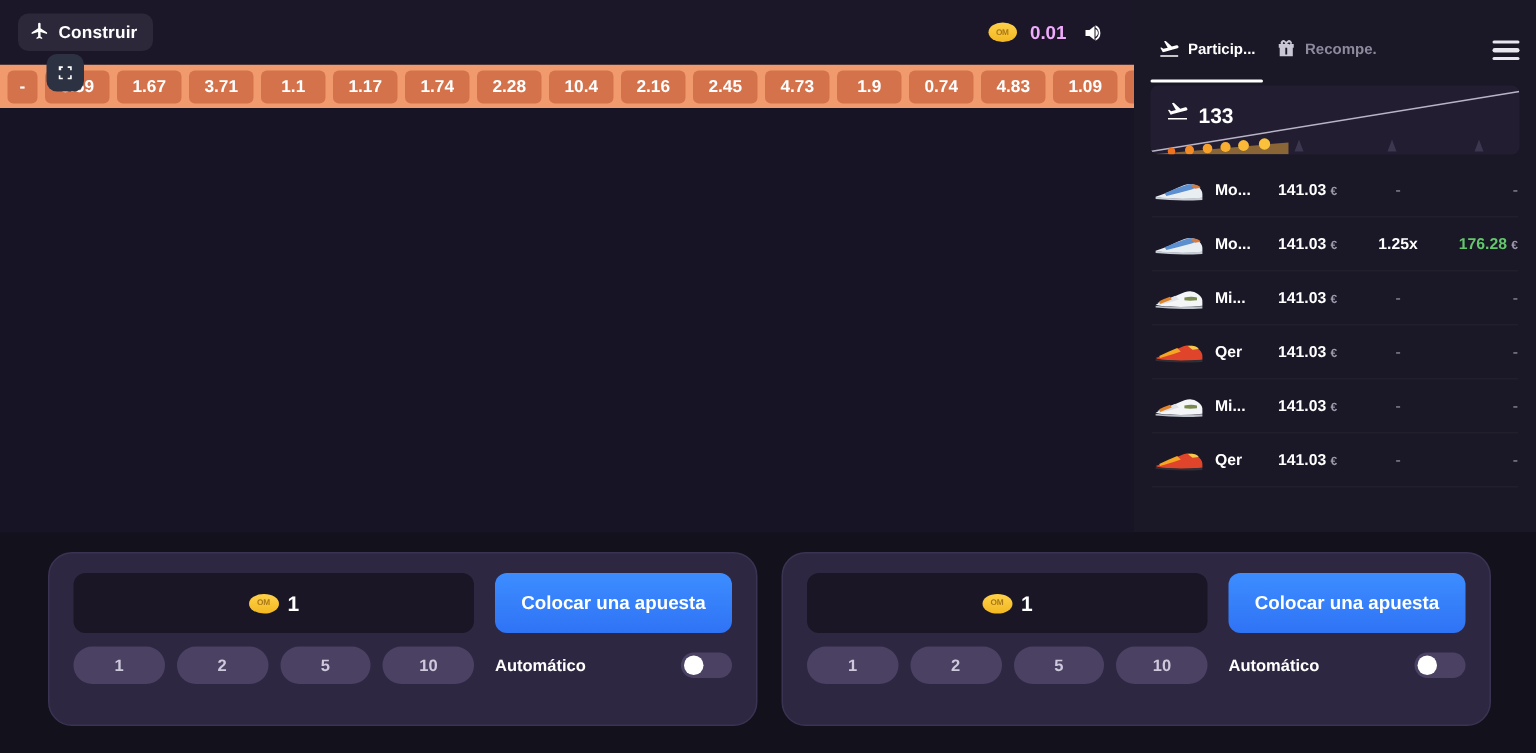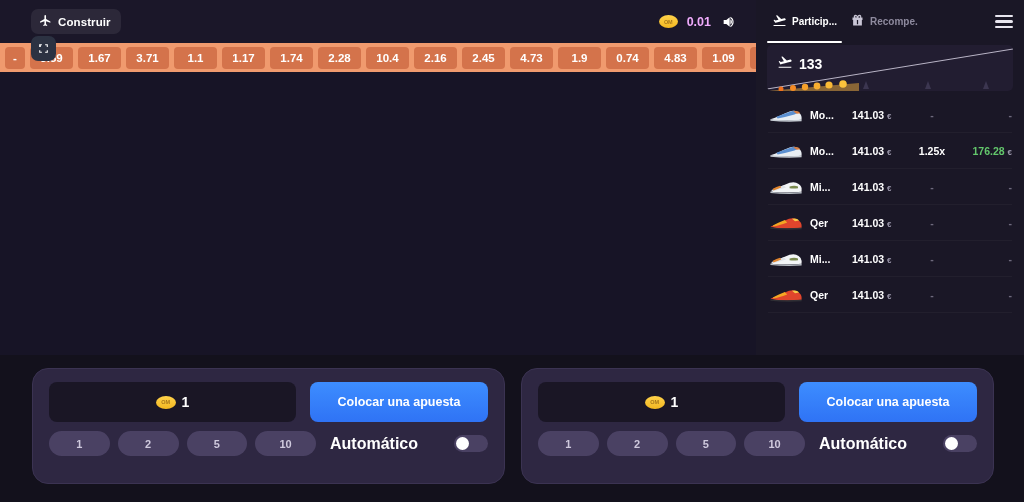--- a/index.html
+++ b/index.html
@@ -16,21 +16,21 @@
 
   
   .game-col { position:relative; width:756px; height:355px; background:#171426; overflow:hidden; }
 
   
   .game-header {
     position:relative; height:43px; width:100%;
     background:#1b1729; display:flex; align-items:center; z-index:5;
   }
   .construir-btn {
-    margin-left:31px; height:25px; display:flex; align-items:center; gap:6px;
+    margin-left:12px; height:25px; display:flex; align-items:center; gap:6px;
     background:#2c2839; border-radius:7px; padding:0 10px 0 8px;
     color:#fff; font-size:11.5px; font-weight:700; letter-spacing:.1px;
   }
   .construir-btn svg { width:13px; height:13px; fill:#fff; }
   .header-right {
     margin-left:auto; margin-right:18px; display:flex; align-items:center; gap:9px;
   }
   .coin {
     width:19px; height:13px; border-radius:50%;
     background:linear-gradient(#ffd24a,#f2b721);
@@ -67,21 +67,21 @@
   .sky {
     position:relative; flex:1; width:100%;
     background:linear-gradient(180deg,#ec8055 0%,#f2916a 30%,#f8a473 65%,#fbb07e 100%);
     overflow:hidden;
   }
   .cloud { position:absolute; background:rgba(255,255,255,.45); border-radius:50%; filter:blur(6px); }
   .cloud.c4 { width:90px; height:34px; left:-18px; bottom:-6px; background:rgba(255,255,255,.38); }
 
   
   .sidebar { width:268px; height:355px; background:#1a1726; display:flex; flex-direction:column; }
-  .sb-tabs { height:43px; display:flex; align-items:center; padding:0 11px; gap:3px; position:relative; }
+  .sb-tabs { height:43px; display:flex; align-items:center; padding:0 11px; gap:3px; position:relative;margin-top:12px; }
   .sb-tab { display:flex; align-items:center; gap:5px; padding:0 5px; height:43px; position:relative; }
   .sb-tab svg { width:15px; height:15px; fill:#c9c6d6; flex:0 0 auto; }
   .sb-tab.active svg { fill:#fff; }
   .sb-tab span {
     font-size:10px; font-weight:700; color:#8e8a9e;
     max-width:48px; overflow:hidden; white-space:nowrap;
   }
   .sb-tab.active span { color:#fff; }
   .sb-tab.active::after {
     content:""; position:absolute; left:0; right:0; bottom:0; height:2px;
@@ -138,34 +138,34 @@
     padding:13px 16px 14px 16px; display:flex; flex-direction:column; gap:9px;
   }
   .bp-row { display:flex; gap:14px; align-items:center; }
   .amount-box {
     flex:1; height:40px; background:#1a1625; border-radius:8px;
     display:flex; align-items:center; justify-content:center; gap:6px;
   }
   .amount-box .coin { width:20px; height:13px; }
   .amount-val { color:#fff; font-size:14px; font-weight:700; }
   .place-btn {
-    width:178px; height:40px; border-radius:8px;
+    width:158px; height:40px; border-radius:8px;
     background:linear-gradient(180deg,#3d8dff 0%,#2f73f5 100%);
     display:flex; align-items:center; justify-content:center;
     color:#fff; font-size:12.5px; font-weight:700;
   }
   .bp-row2 { display:flex; gap:14px; align-items:center; }
   .chips { flex:1; display:flex; gap:8px; }
   .chip {
     flex:1; height:25px; background:#4a4163; border-radius:13px;
     display:flex; align-items:center; justify-content:center;
     color:#cfc9dd; font-size:11px; font-weight:700;
   }
   .auto-wrap { width:158px; display:flex; align-items:center; justify-content:space-between; }
-  .auto-label { color:#fff; font-size:16px; font-weight:700; }
+  .auto-label { color:#fff; font-size:11px; font-weight:700; }
   .toggle {
     width:34px; height:17px; background:#4a4163; border-radius:10px;
     display:flex; align-items:center; padding:2px;
   }
   .toggle i { display:block; width:13px; height:13px; border-radius:50%; background:#fff; }
 </style>
 </head>
 <body>
 
 <div class="app">

